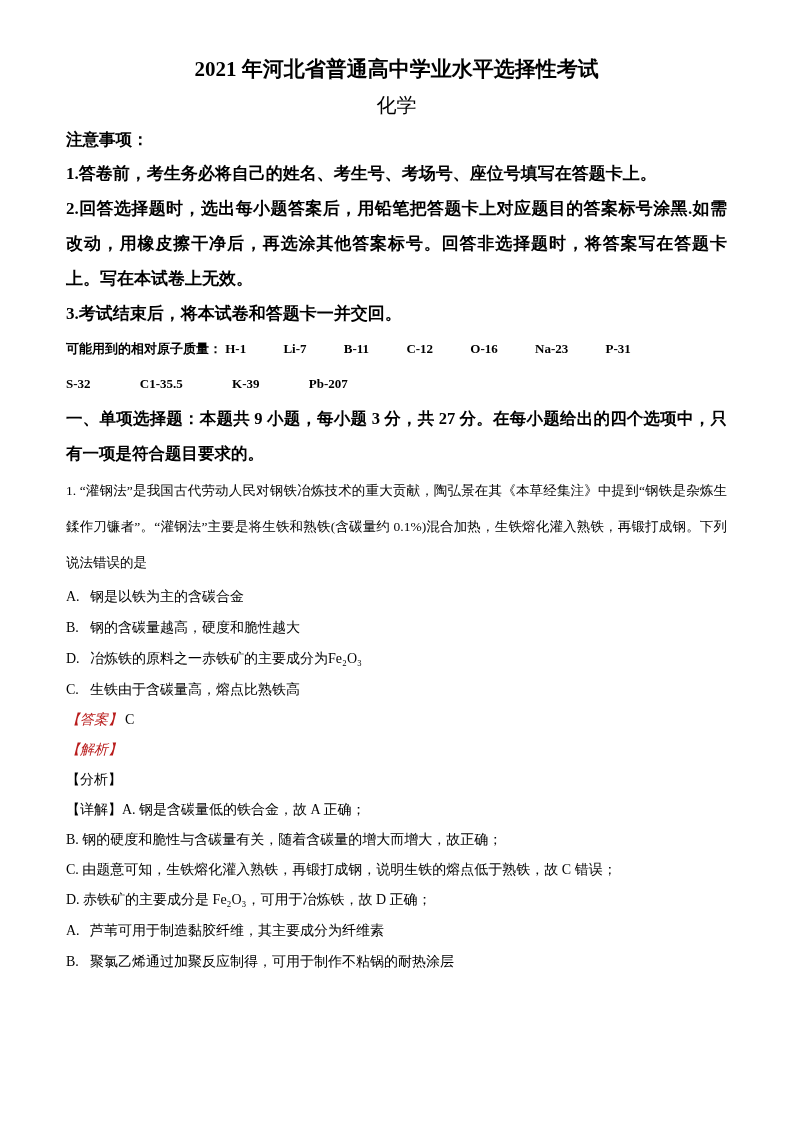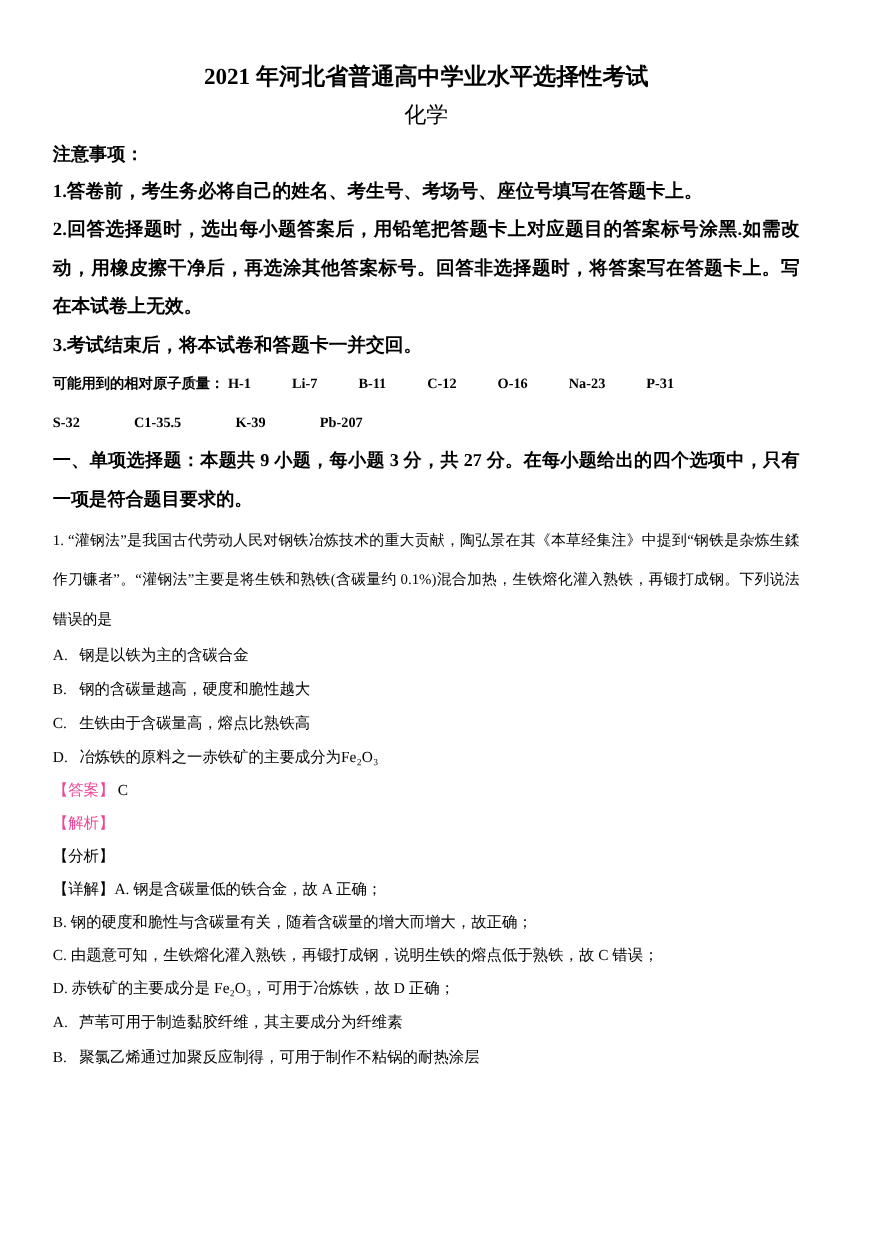--- a/index.html
+++ b/index.html
@@ -1,33 +1,33 @@
 <!DOCTYPE html>
 <html><head>
 <meta charset="utf-8">
 <style>
   html,body{margin:0;padding:0;background:#ffffff;}
   .page{
     position:relative;width:793px;height:1122px;box-sizing:border-box;
-    padding:56px 66px 0 48px;background:#ffffff;color:#000;
+    padding:56px 66px 0 66px;background:#ffffff;color:#000;
     font-family:"Liberation Serif","DejaVu Serif",serif;overflow:hidden;
   }
   .title{font-size:21px;font-weight:700;text-align:center;line-height:26px;margin:0;}
   .subtitle{font-size:20px;font-weight:400;text-align:center;line-height:26px;margin:10px 0 0 0;}
   .notice-heading{font-size:16.5px;font-weight:700;line-height:32px;margin:6px 0 0 0;}
   .note{font-size:17px;font-weight:700;line-height:35px;margin:0;text-align:justify;}
   .massline{font-size:13px;font-weight:700;line-height:35px;margin:0;white-space:nowrap;}
   .mass1{margin-right:34px;}
   .mass2{margin-right:46px;}
   .section-heading{font-size:16.5px;font-weight:700;line-height:35px;margin:0;text-align:justify;}
   .stem{font-size:13.5px;line-height:36px;margin:2px 0 0 0;text-align:justify;}
   .opt{font-size:14px;line-height:31px;margin:0;}
   .opt .letter{display:inline-block;min-width:24px;}
   .line{font-size:14px;line-height:30px;margin:0;}
-  .blue{color:#ec4899;}
+  .blue{color:#b91c1c;font-style:italic;}
   .ansval{margin-left:3px;}
   .q2stem{margin-top:6px;}
 </style>
 </head>
 <body>
 
 <div class="page">
 
   <h1 class="title">2021 年河北省普通高中学业水平选择性考试</h1>
   <h2 class="subtitle">化学</h2>
@@ -58,24 +58,24 @@
 
   <p class="stem">1. “灌钢法”是我国古代劳动人民对钢铁冶炼技术的重大贡献，陶弘景在其《本草经集注》中提到“钢铁是杂炼生鍒作刀镰者”。“灌钢法”主要是将生铁和熟铁(含碳量约 0.1%)混合加热，生铁熔化灌入熟铁，再锻打成钢。下列说法错误的是</p>
 
   <div class="opt">
     <span class="letter">A.</span><span>钢是以铁为主的含碳合金</span>
   </div>
   <div class="opt">
     <span class="letter">B.</span><span>钢的含碳量越高，硬度和脆性越大</span>
   </div>
   <div class="opt">
-    <span class="letter">C.</span><span>生铁由于含碳量高，熔点比熟铁高</span>
+    <span class="letter">D.</span><span>冶炼铁的原料之一赤铁矿的主要成分为Fe₂O₃</span>
   </div>
   <div class="opt">
-    <span class="letter">D.</span><span>冶炼铁的原料之一赤铁矿的主要成分为Fe₂O₃</span>
+    <span class="letter">C.</span><span>生铁由于含碳量高，熔点比熟铁高</span>
   </div>
 
   <div class="line">
     <span class="blue">【答案】</span><span class="ansval">C</span>
   </div>
   <div class="line">
     <span class="blue">【解析】</span>
   </div>
   <div class="line">
     <span>【分析】</span>

